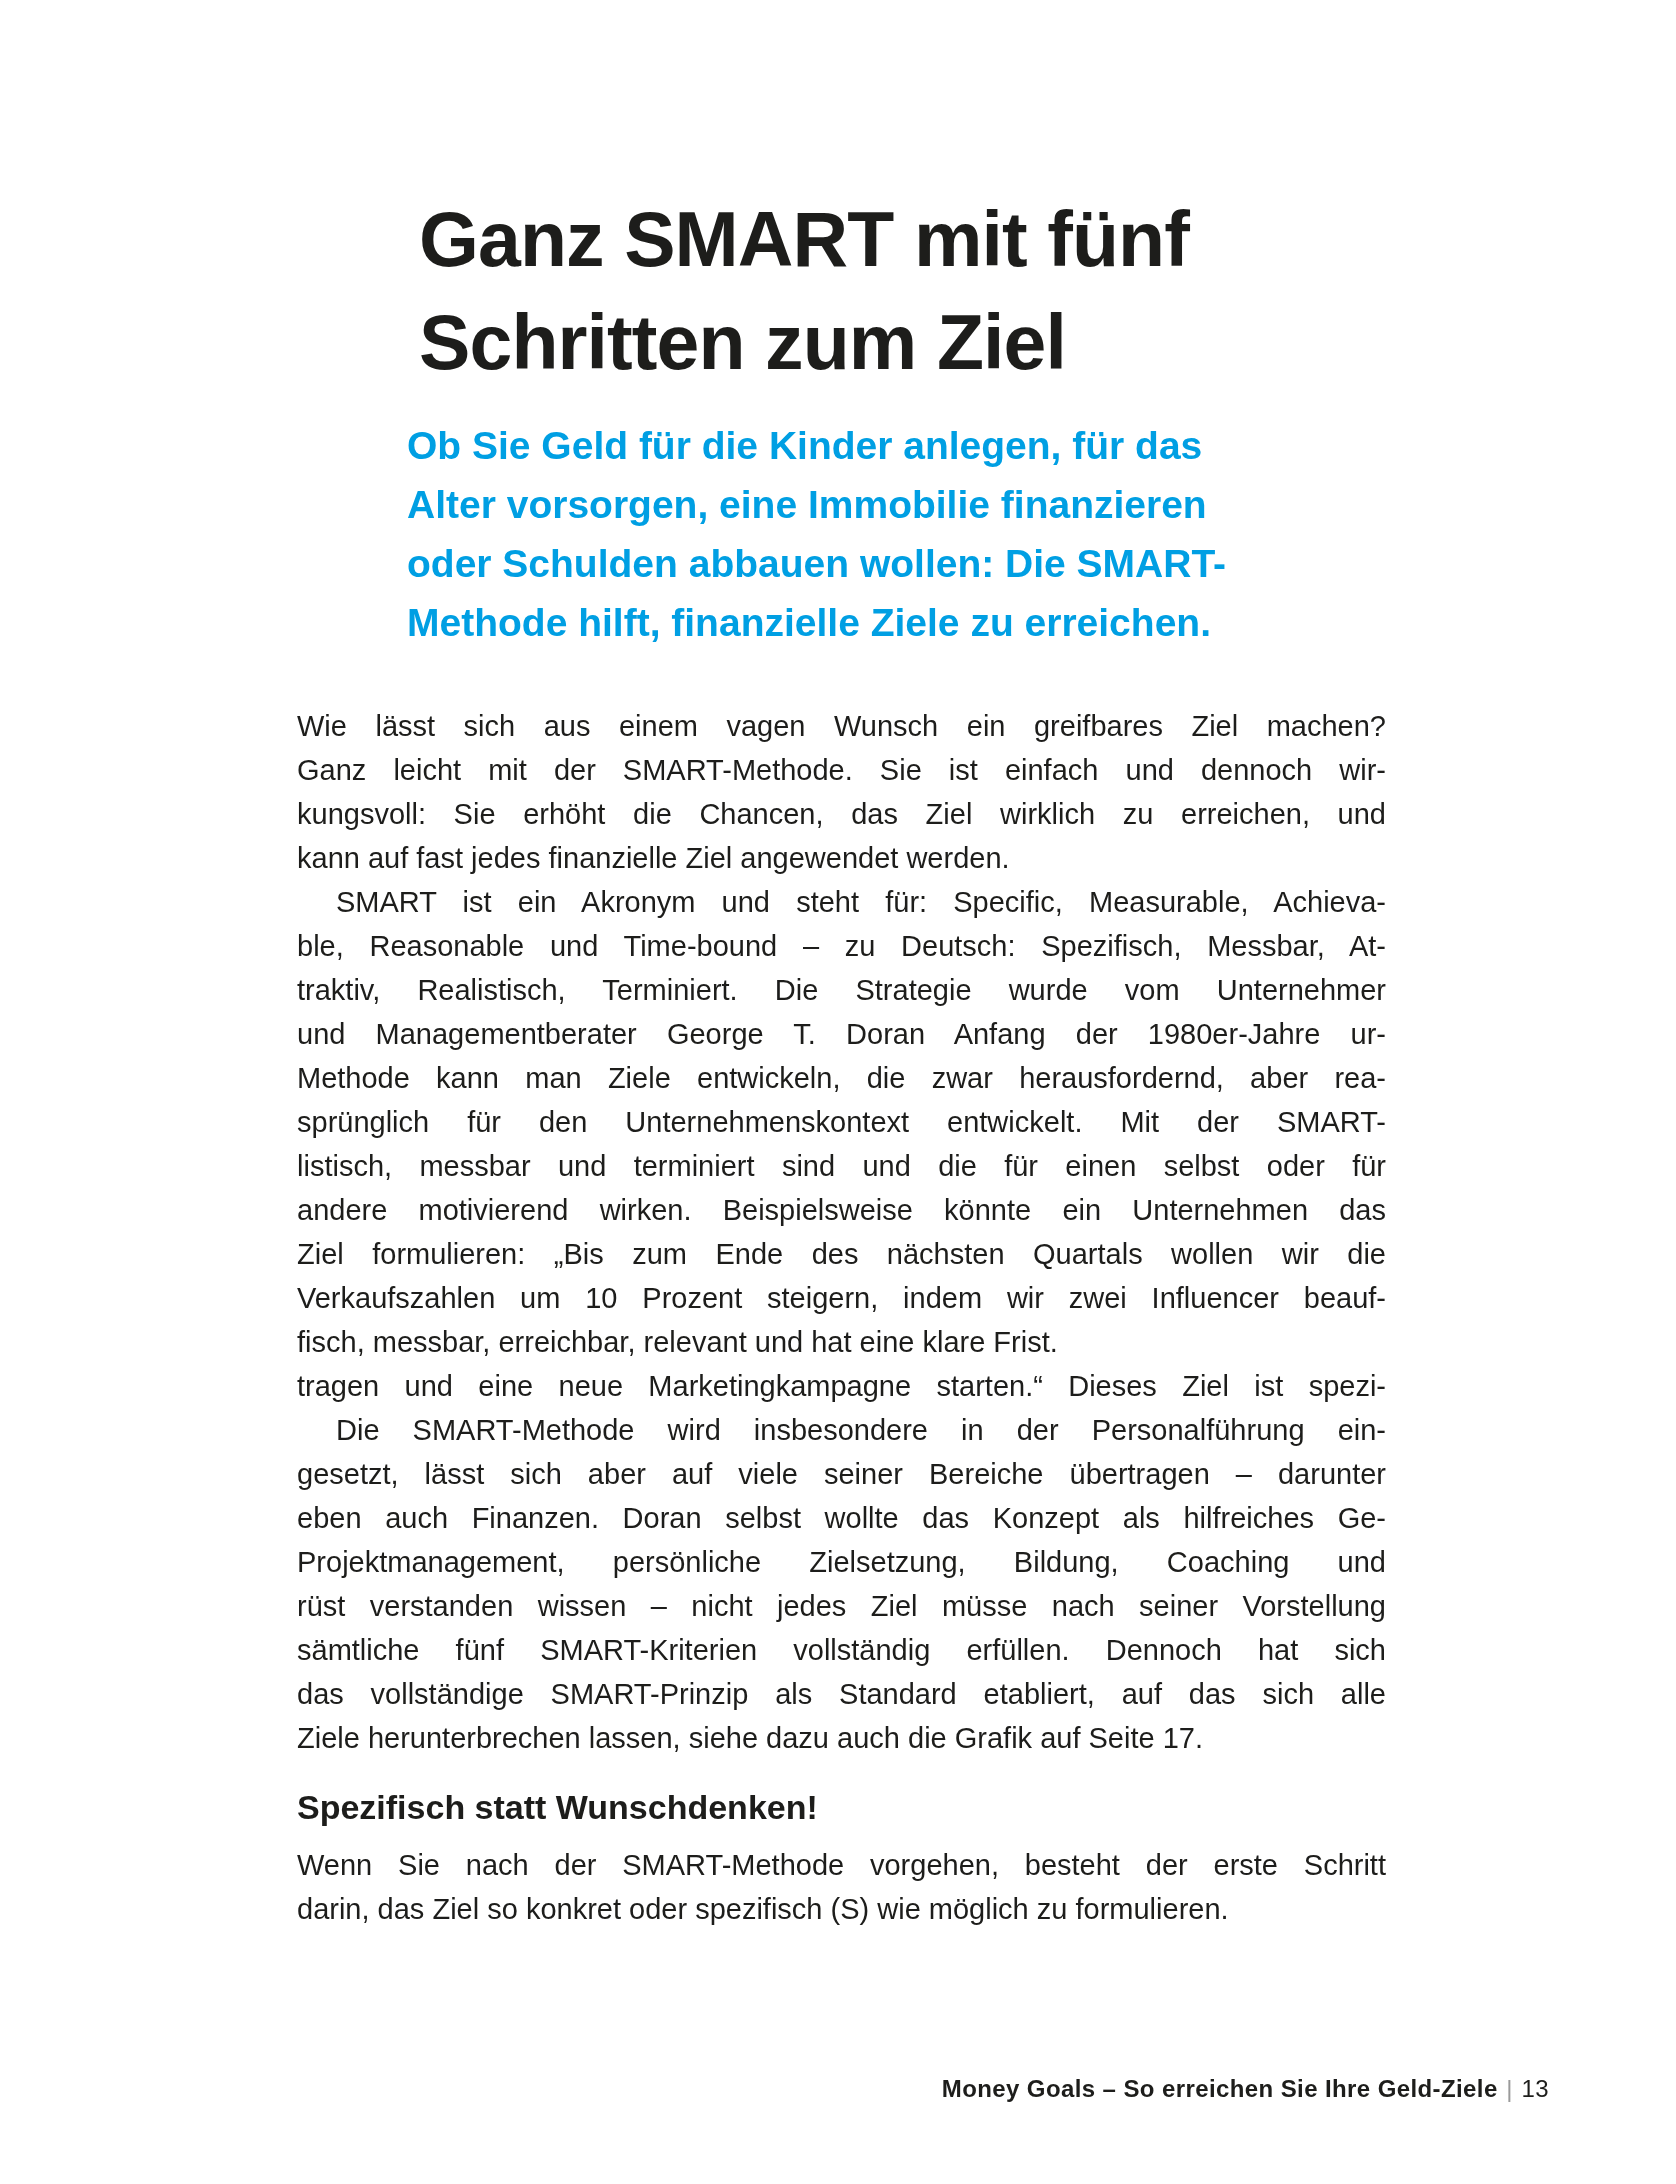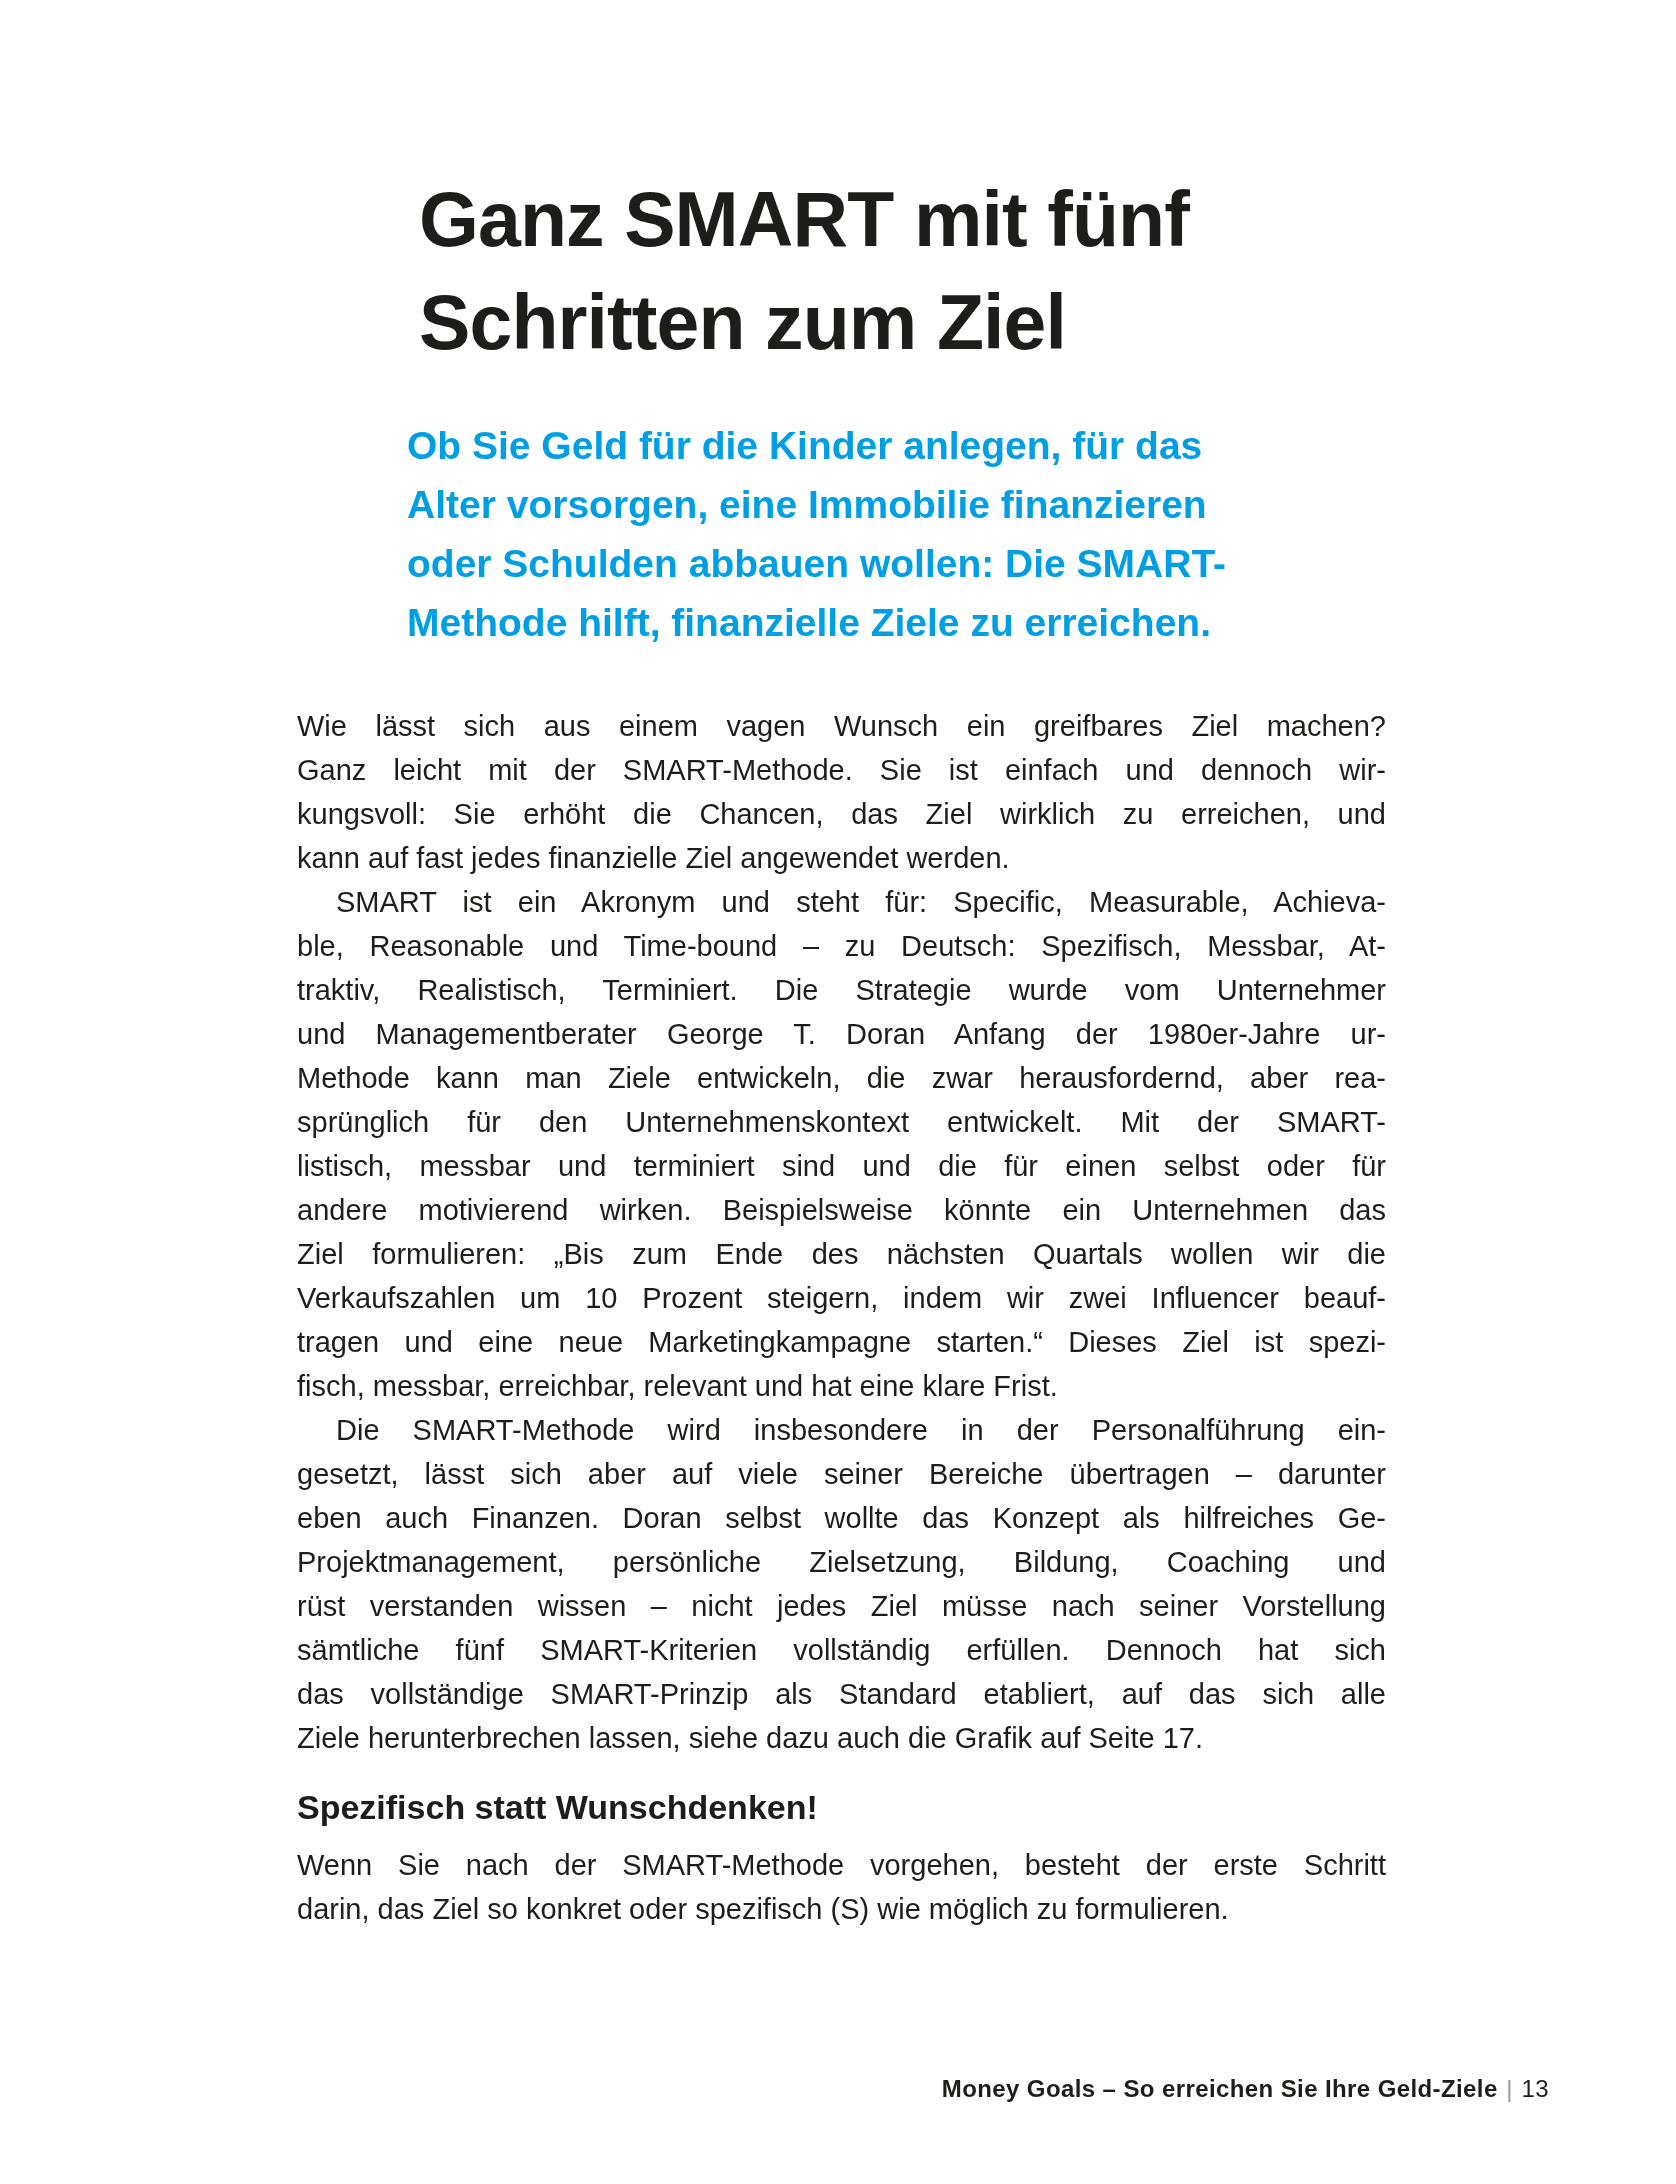--- a/index.html
+++ b/index.html
@@ -13,21 +13,21 @@
     color: var(--text, #1d1d1b);
   }
   .page {
     position: absolute;
     inset: 0;
     background: var(--page-bg, #ffffff);
   }
   .page-title {
     position: absolute;
     left: 419px;
-    top: 168px;
+    top: 188px;
     font-size: 77px;
     line-height: 103px;
     font-weight: bold;
     letter-spacing: -0.9px;
     color: var(--text, #1d1d1b);
     white-space: pre-line;
   }
   .lead {
     position: absolute;
     left: 407px;
@@ -108,22 +108,22 @@
           <div class="line first-indent">SMART ist ein Akronym und steht für: Specific, Measurable, Achieva-</div>
           <div class="line">ble, Reasonable und Time-bound – zu Deutsch: Spezifisch, Messbar, At-</div>
           <div class="line">traktiv, Realistisch, Terminiert. Die Strategie wurde vom Unternehmer</div>
           <div class="line">und Managementberater George T. Doran Anfang der 1980er-Jahre ur-</div>
           <div class="line">Methode kann man Ziele entwickeln, die zwar herausfordernd, aber rea-</div>
           <div class="line">sprünglich für den Unternehmenskontext entwickelt. Mit der SMART-</div>
           <div class="line">listisch, messbar und terminiert sind und die für einen selbst oder für</div>
           <div class="line">andere motivierend wirken. Beispielsweise könnte ein Unternehmen das</div>
           <div class="line">Ziel formulieren: „Bis zum Ende des nächsten Quartals wollen wir die</div>
           <div class="line">Verkaufszahlen um 10 Prozent steigern, indem wir zwei Influencer beauf-</div>
+          <div class="line last">fisch, messbar, erreichbar, relevant und hat eine klare Frist.</div>
           <div class="line">tragen und eine neue Marketingkampagne starten.“ Dieses Ziel ist spezi-</div>
-          <div class="line last">fisch, messbar, erreichbar, relevant und hat eine klare Frist.</div>
         </div>
         <div class="para">
           <div class="line first-indent">Die SMART-Methode wird insbesondere in der Personalführung ein-</div>
           <div class="line">gesetzt, lässt sich aber auf viele seiner Bereiche übertragen – darunter</div>
           <div class="line">eben auch Finanzen. Doran selbst wollte das Konzept als hilfreiches Ge-</div>
           <div class="line">Projektmanagement, persönliche Zielsetzung, Bildung, Coaching und</div>
           <div class="line">rüst verstanden wissen – nicht jedes Ziel müsse nach seiner Vorstellung</div>
           <div class="line">sämtliche fünf SMART-Kriterien vollständig erfüllen. Dennoch hat sich</div>
           <div class="line">das vollständige SMART-Prinzip als Standard etabliert, auf das sich alle</div>
           <div class="line last">Ziele herunterbrechen lassen, siehe dazu auch die Grafik auf Seite 17.</div>

